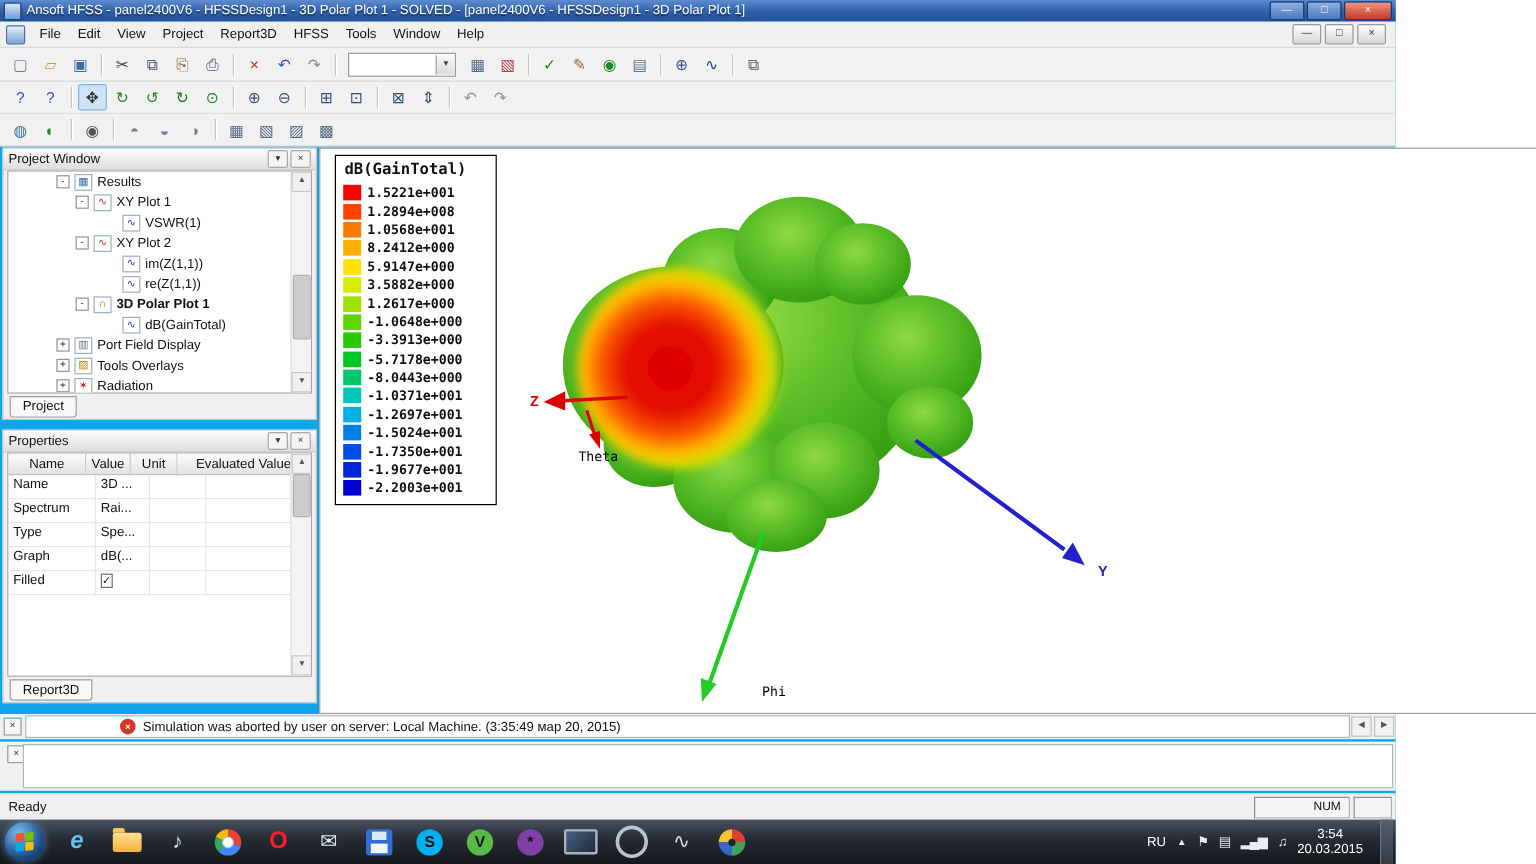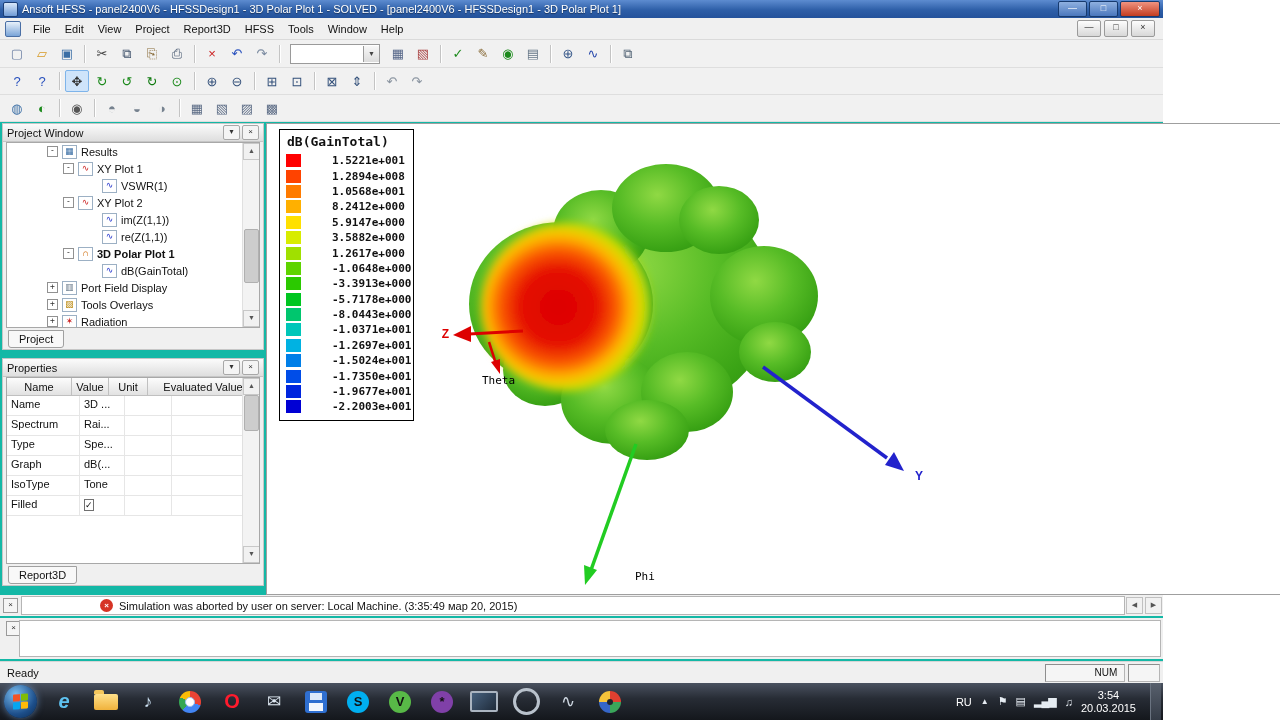--- a/index.html
+++ b/index.html
@@ -1,17 +1,17 @@
 <!DOCTYPE html>
 <html><head>
 <meta charset="utf-8">
 <style>
   html,body{margin:0;padding:0;width:1280px;height:720px;overflow:hidden;
     font-family:"Liberation Sans",sans-serif;-webkit-font-smoothing:antialiased;}
-  .screen{position:relative;width:1163px;height:720px;background:#14b8a6;font-size:11px;color:#111;}
+  .screen{position:relative;width:1163px;height:720px;background:#0ea5e9;font-size:11px;color:#111;}
 
   
   .tb{position:absolute;top:0;left:0;right:0;height:18px;display:flex;align-items:center;
       background:linear-gradient(#5d8cd0,#2e5fa8 55%,#24529b);color:#fff;padding:0 3px;}
   .appico{width:13px;height:13px;margin-right:4px;border:1px solid #1c3f77;border-radius:2px;
       background:linear-gradient(#d9e8fa,#6f9bd6);}
   .tb-title{flex:1;white-space:nowrap;overflow:hidden;font-size:11px;text-shadow:0 1px 1px rgba(0,0,0,.45);}
   .tb-btns{display:flex;gap:2px;}
   .tbb{width:27px;height:14px;border:1px solid #173a6e;border-radius:2px;color:#fff;font-size:9px;
       line-height:12px;text-align:center;background:linear-gradient(#8fb0e0,#4a77bd);}
@@ -80,21 +80,21 @@
 
   
   #mv{position:absolute;left:266px;top:123px;width:1013px;height:470px;background:#fff;
       border:1px solid #9f9f9f;overflow:hidden;}
   #mv svg{position:absolute;left:0;top:0;}
   .legend{position:absolute;left:12px;top:5px;width:127px;background:#fff;border:1px solid #000;
       padding:3px 0 5px 6px;z-index:5;}
   .ltitle{font:700 13px "DejaVu Sans Mono",monospace;margin:1px 0 4px 1px;}
   .lrow{display:flex;align-items:center;height:15.4px;}
   .lsw{flex:none;width:15px;height:13px;margin-right:5px;}
-  .lval{font:700 11px "DejaVu Sans Mono",monospace;white-space:pre;margin-left:26px;}
+  .lval{font:700 11px "DejaVu Sans Mono",monospace;white-space:pre;}
 
   
   #msgbar{position:absolute;left:0;right:0;top:595px;height:21px;background:#f0f0f0;
       display:flex;align-items:center;}
   .xclose{width:13px;height:13px;margin:0 3px;border:1px solid #9a9a9a;background:#f5f5f5;
       font-size:8px;line-height:11px;text-align:center;color:#333;flex:none;}
   .msgarea{flex:1;height:17px;background:#fff;border:1px solid #b5b5b5;display:flex;align-items:center;}
   .erricon{flex:none;width:13px;height:13px;margin:0 6px 0 78px;border-radius:50%;background:#d63425;
       color:#fff;font-size:8px;font-weight:700;line-height:13px;text-align:center;}
   .hsb{width:15px;height:15px;margin:0 1px;border:1px solid #c0c0c0;background:#f1f1f1;
@@ -348,26 +348,20 @@
       </div>
       <div class="prow">
         <span class="pc c-name">Type</span>
         <span class="pc c-val">Spe...</span>
         <span class="pc c-unit"></span>
         <span class="pc c-eval"></span>
       </div>
       <div class="prow">
         <span class="pc c-name">Graph</span>
         <span class="pc c-val">dB(...</span>
-        <span class="pc c-unit"></span>
-        <span class="pc c-eval"></span>
-      </div>
-      <div class="prow">
-        <span class="pc c-name">IsoType</span>
-        <span class="pc c-val">Tone</span>
         <span class="pc c-unit"></span>
         <span class="pc c-eval"></span>
       </div>
       <div class="prow">
         <span class="pc c-name">Filled</span>
         <span class="pc c-val"><span class="cb">✓</span></span>
         <span class="pc c-unit"></span>
         <span class="pc c-eval"></span>
       </div>
       <div class="vsb">

